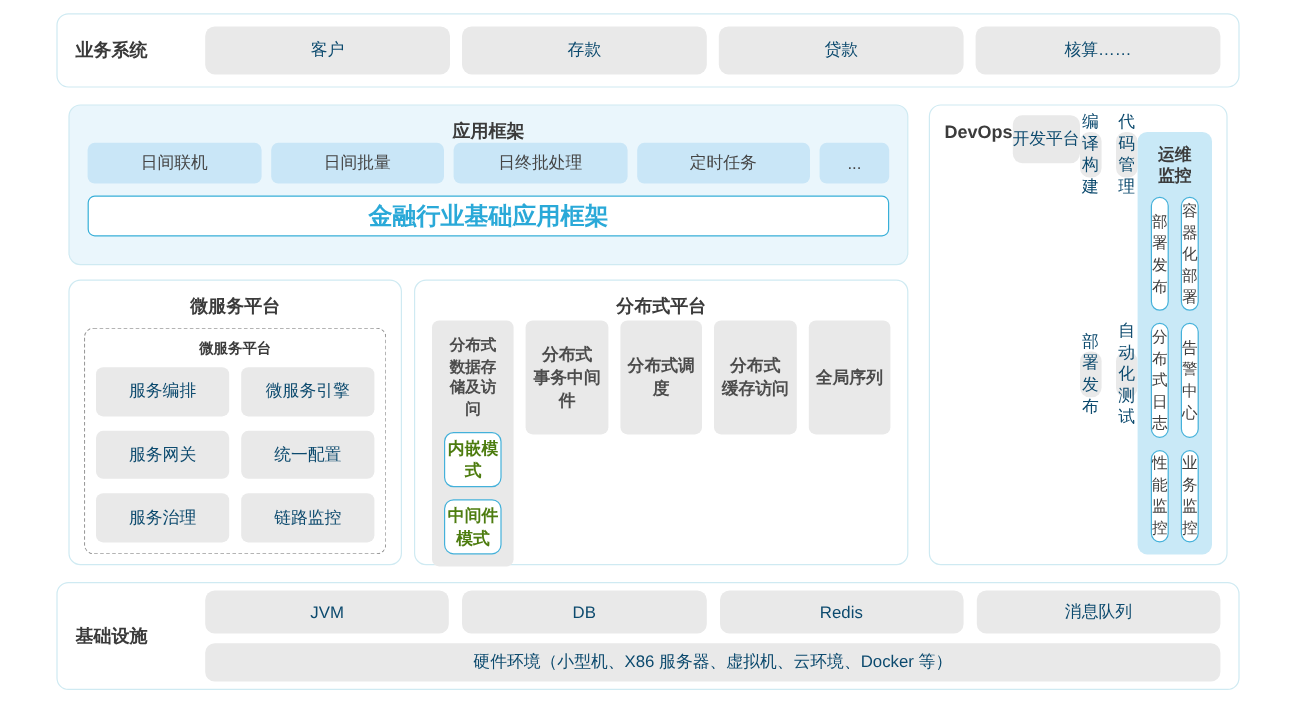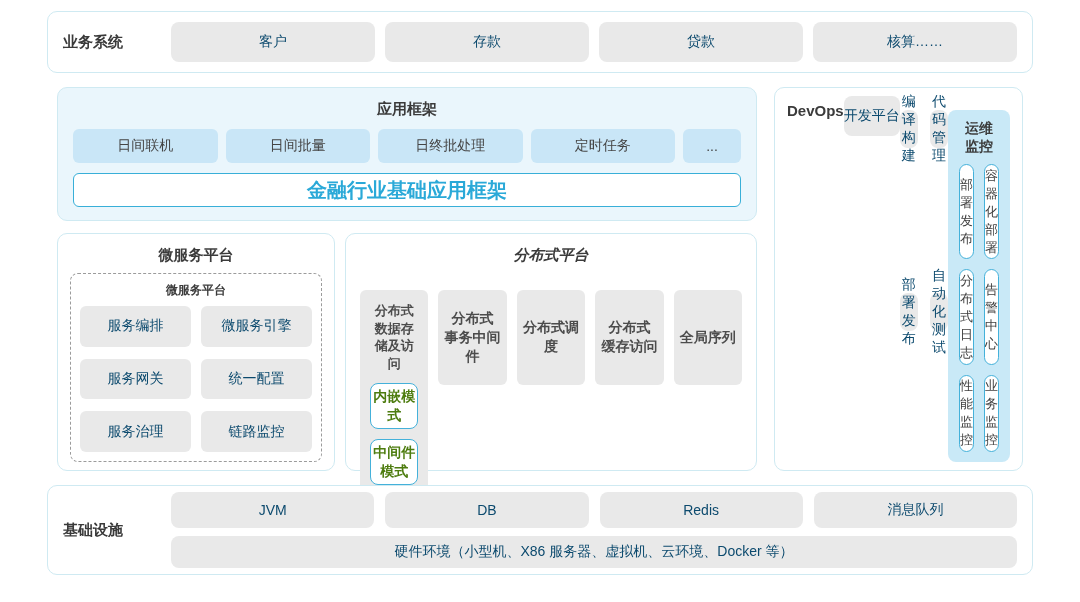--- a/index.html
+++ b/index.html
@@ -18,41 +18,41 @@
     justify-content:center; color:#0c4a6e; font-size:14px;text-align:center; }
   .biz-boxes .gray-box { flex:1; height:40px; }
 
   
   .middle { display:flex; gap:17px; margin:0 10px; flex:none; }
   .middle-left { width:700px; flex:none; display:flex; flex-direction:column; gap:12px; }
 
   .panel-title { text-align:center; font-size:15px; font-weight:600; color:#3b3b3b; }
 
   .app-fw { height:134px; background:#eaf6fc; padding:8px 15px; }
-  .app-fw .panel-title { margin:4px 0 10px; }
+  .app-fw .panel-title { margin:4px 0 0; }
   .modules { display:flex; gap:8px; }
   .blue-box { background:#c9e6f7; border-radius:6px; height:34px; flex:1; display:flex;
     align-items:center; justify-content:center; font-size:14px; color:#454545; }
   .blue-box.more { flex:none; width:58px; }
   .base-fw { margin-top:10px; height:34px; background:#fff; border:1px solid #38afd8;
     border-radius:6px; display:flex; align-items:center; justify-content:center;
     color:#2aa9d8; font-size:20px; font-weight:600; }
 
   .middle-left-bottom { display:flex; gap:10px; height:238px; }
 
   .micro { width:278px; flex:none; padding:8px 12px; display:flex; flex-direction:column; }
   .micro .panel-title { margin:4px 0 8px; }
   .dashed { flex:1; border:1px dashed #9b9b9b; border-radius:8px; padding:6px 9px 9px;
     display:flex; flex-direction:column; }
   .dashed-title { text-align:center; font-size:12px; font-weight:600; color:#3b3b3b; margin:2px 0 7px; }
   .micro-grid { flex:1; display:grid; grid-template-columns:1fr 1fr; gap:12px 10px; }
   .micro-grid .gray-box { border-radius:6px; }
 
   .dist { flex:1; padding:8px 14px; display:flex; flex-direction:column; }
-  .dist .panel-title { margin:4px 0 25px;font-style:italic; }
+  .dist .panel-title { margin:4px 0 2px; }
   .dist-grid { flex:1; display:grid; grid-template-columns:1fr 1fr 1fr 1fr 1fr;
     grid-template-rows:1fr 1fr; gap:16px 10px;font-weight:bold; }
   .gray-cell { background:#e9e9e9; border-radius:6px; display:flex; flex-direction:column;
     align-items:center; justify-content:center; color:#4c4c4c; font-size:14px;
     line-height:1.35; text-align:center; }
   .dist-storage { grid-row:1/3; justify-content:flex-start; padding:12px 10px 10px; font-size:13px; }
   .mode-box { width:100%; background:#fff; border:1px solid #44b1da; border-radius:8px;
     height:46px; display:flex; align-items:center; justify-content:center;
     font-size:14px; color:#4d7c0f; }
   .mode-box.first { margin-top:11px; }

